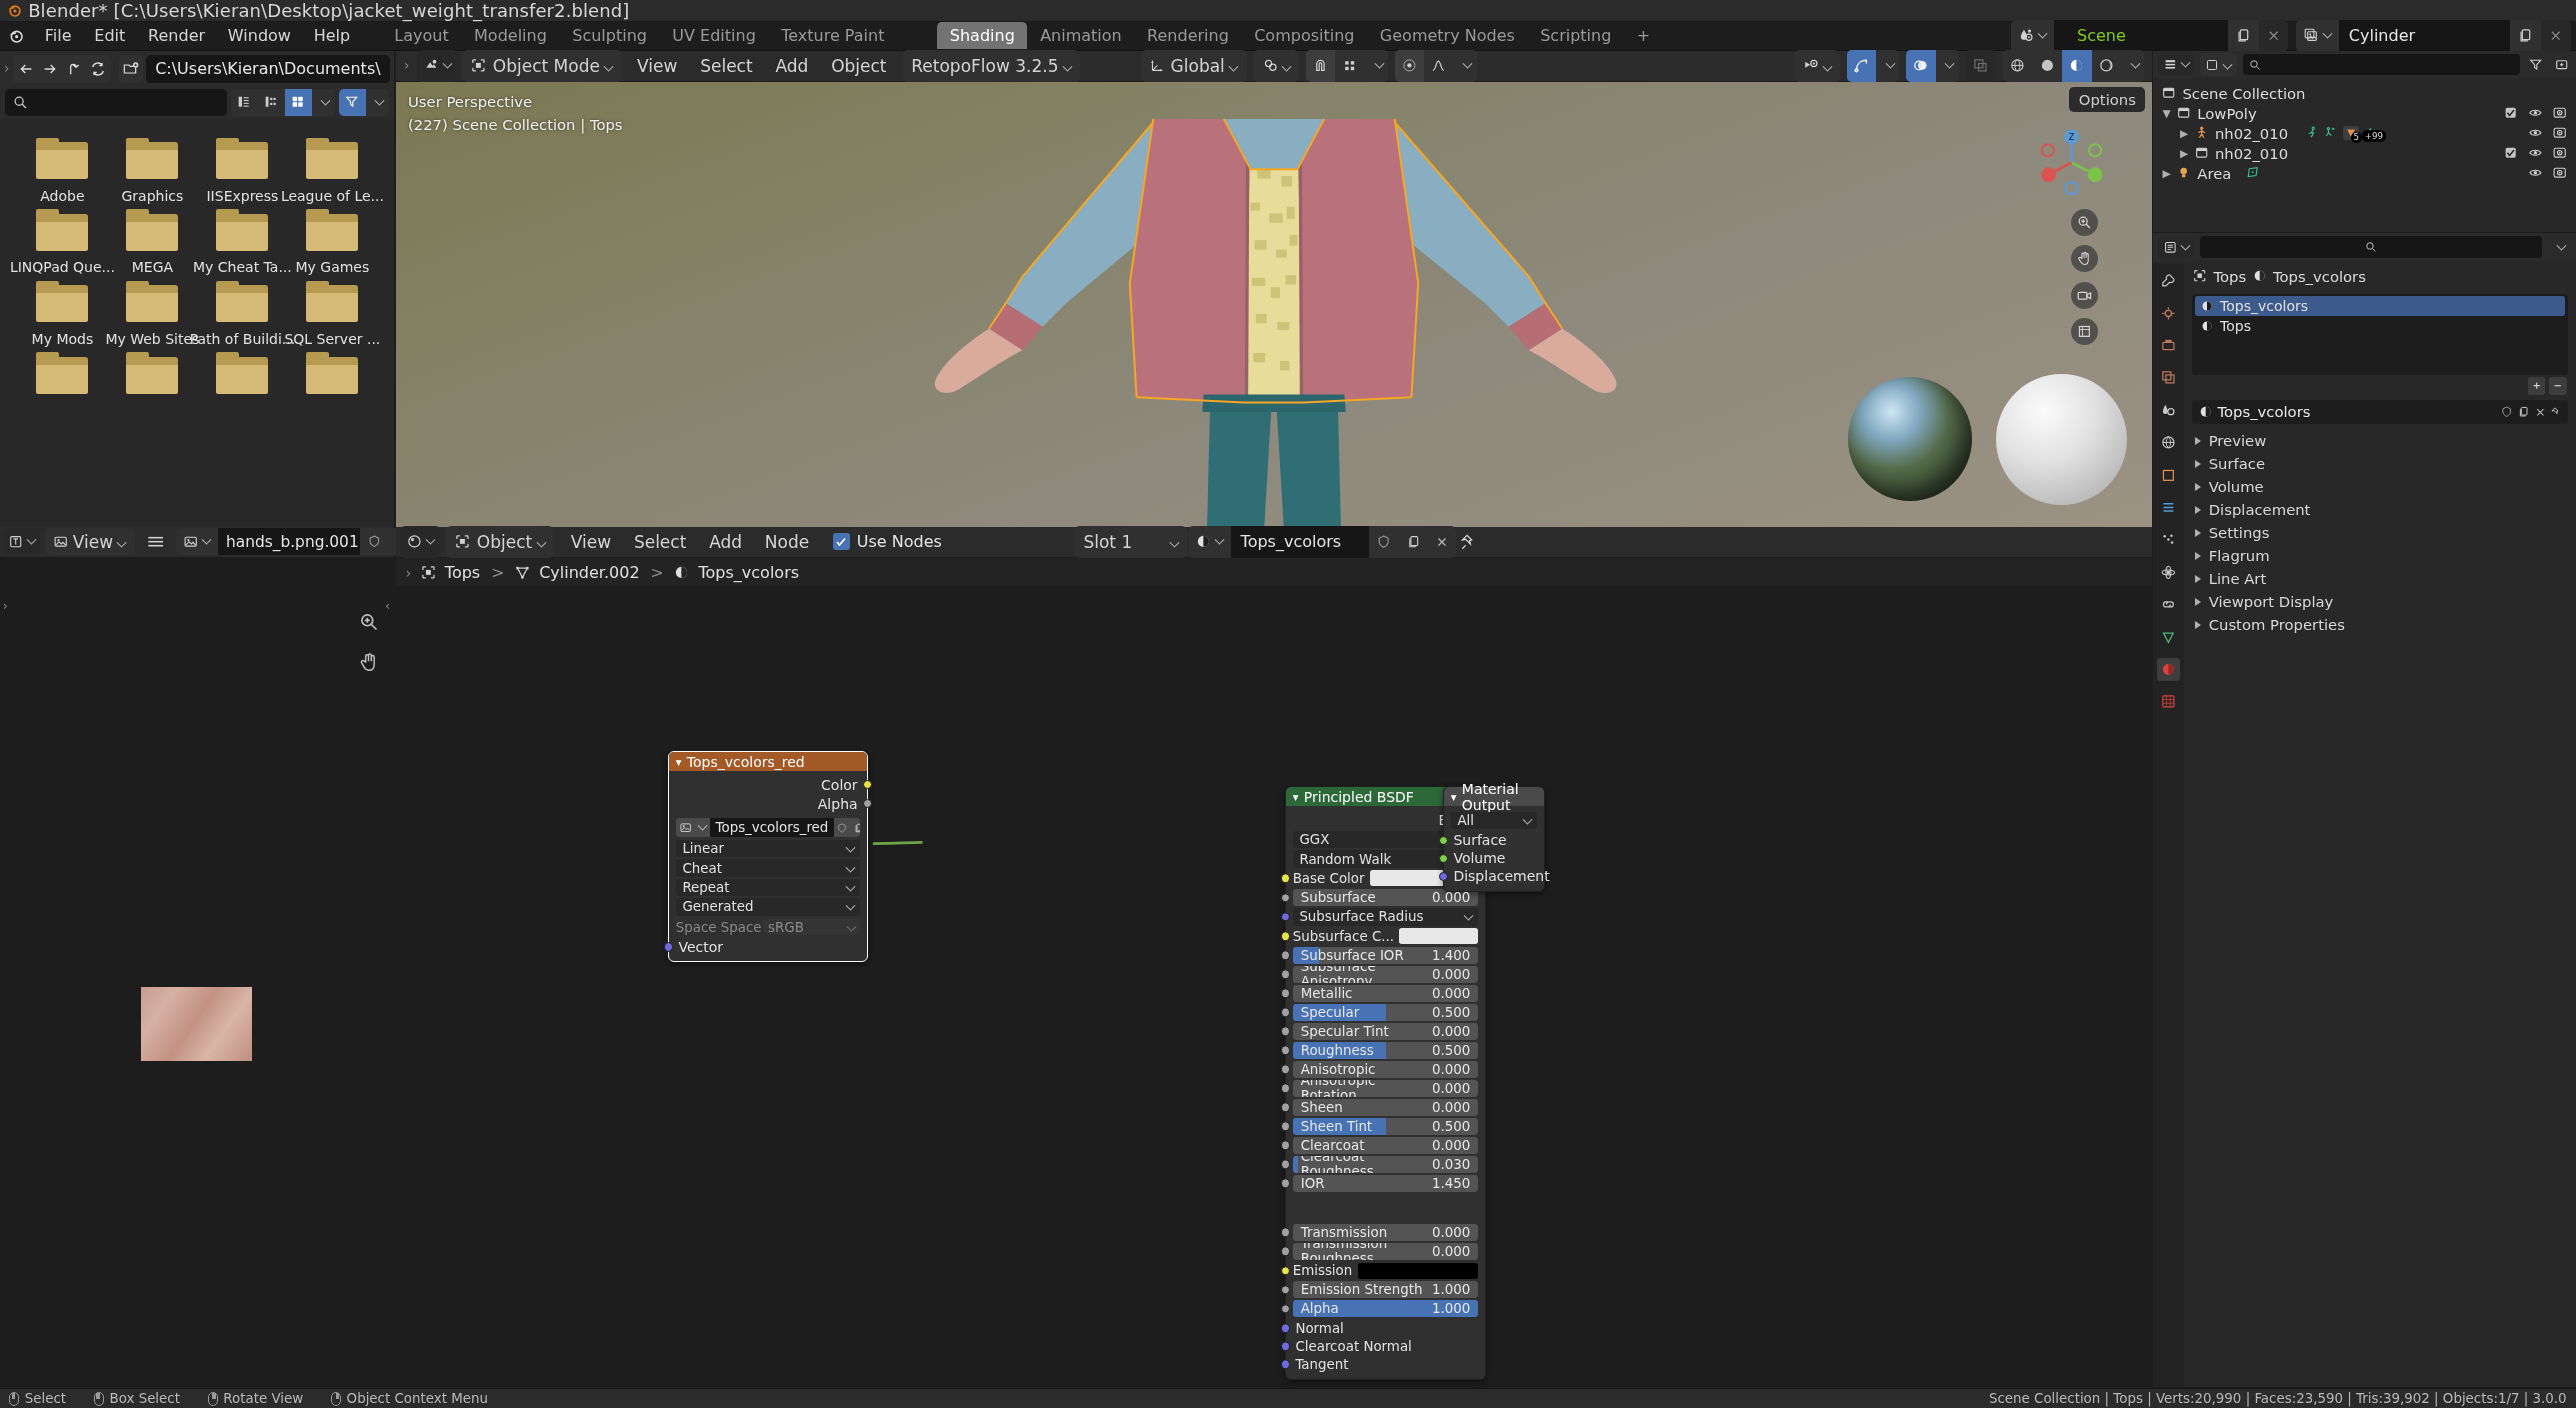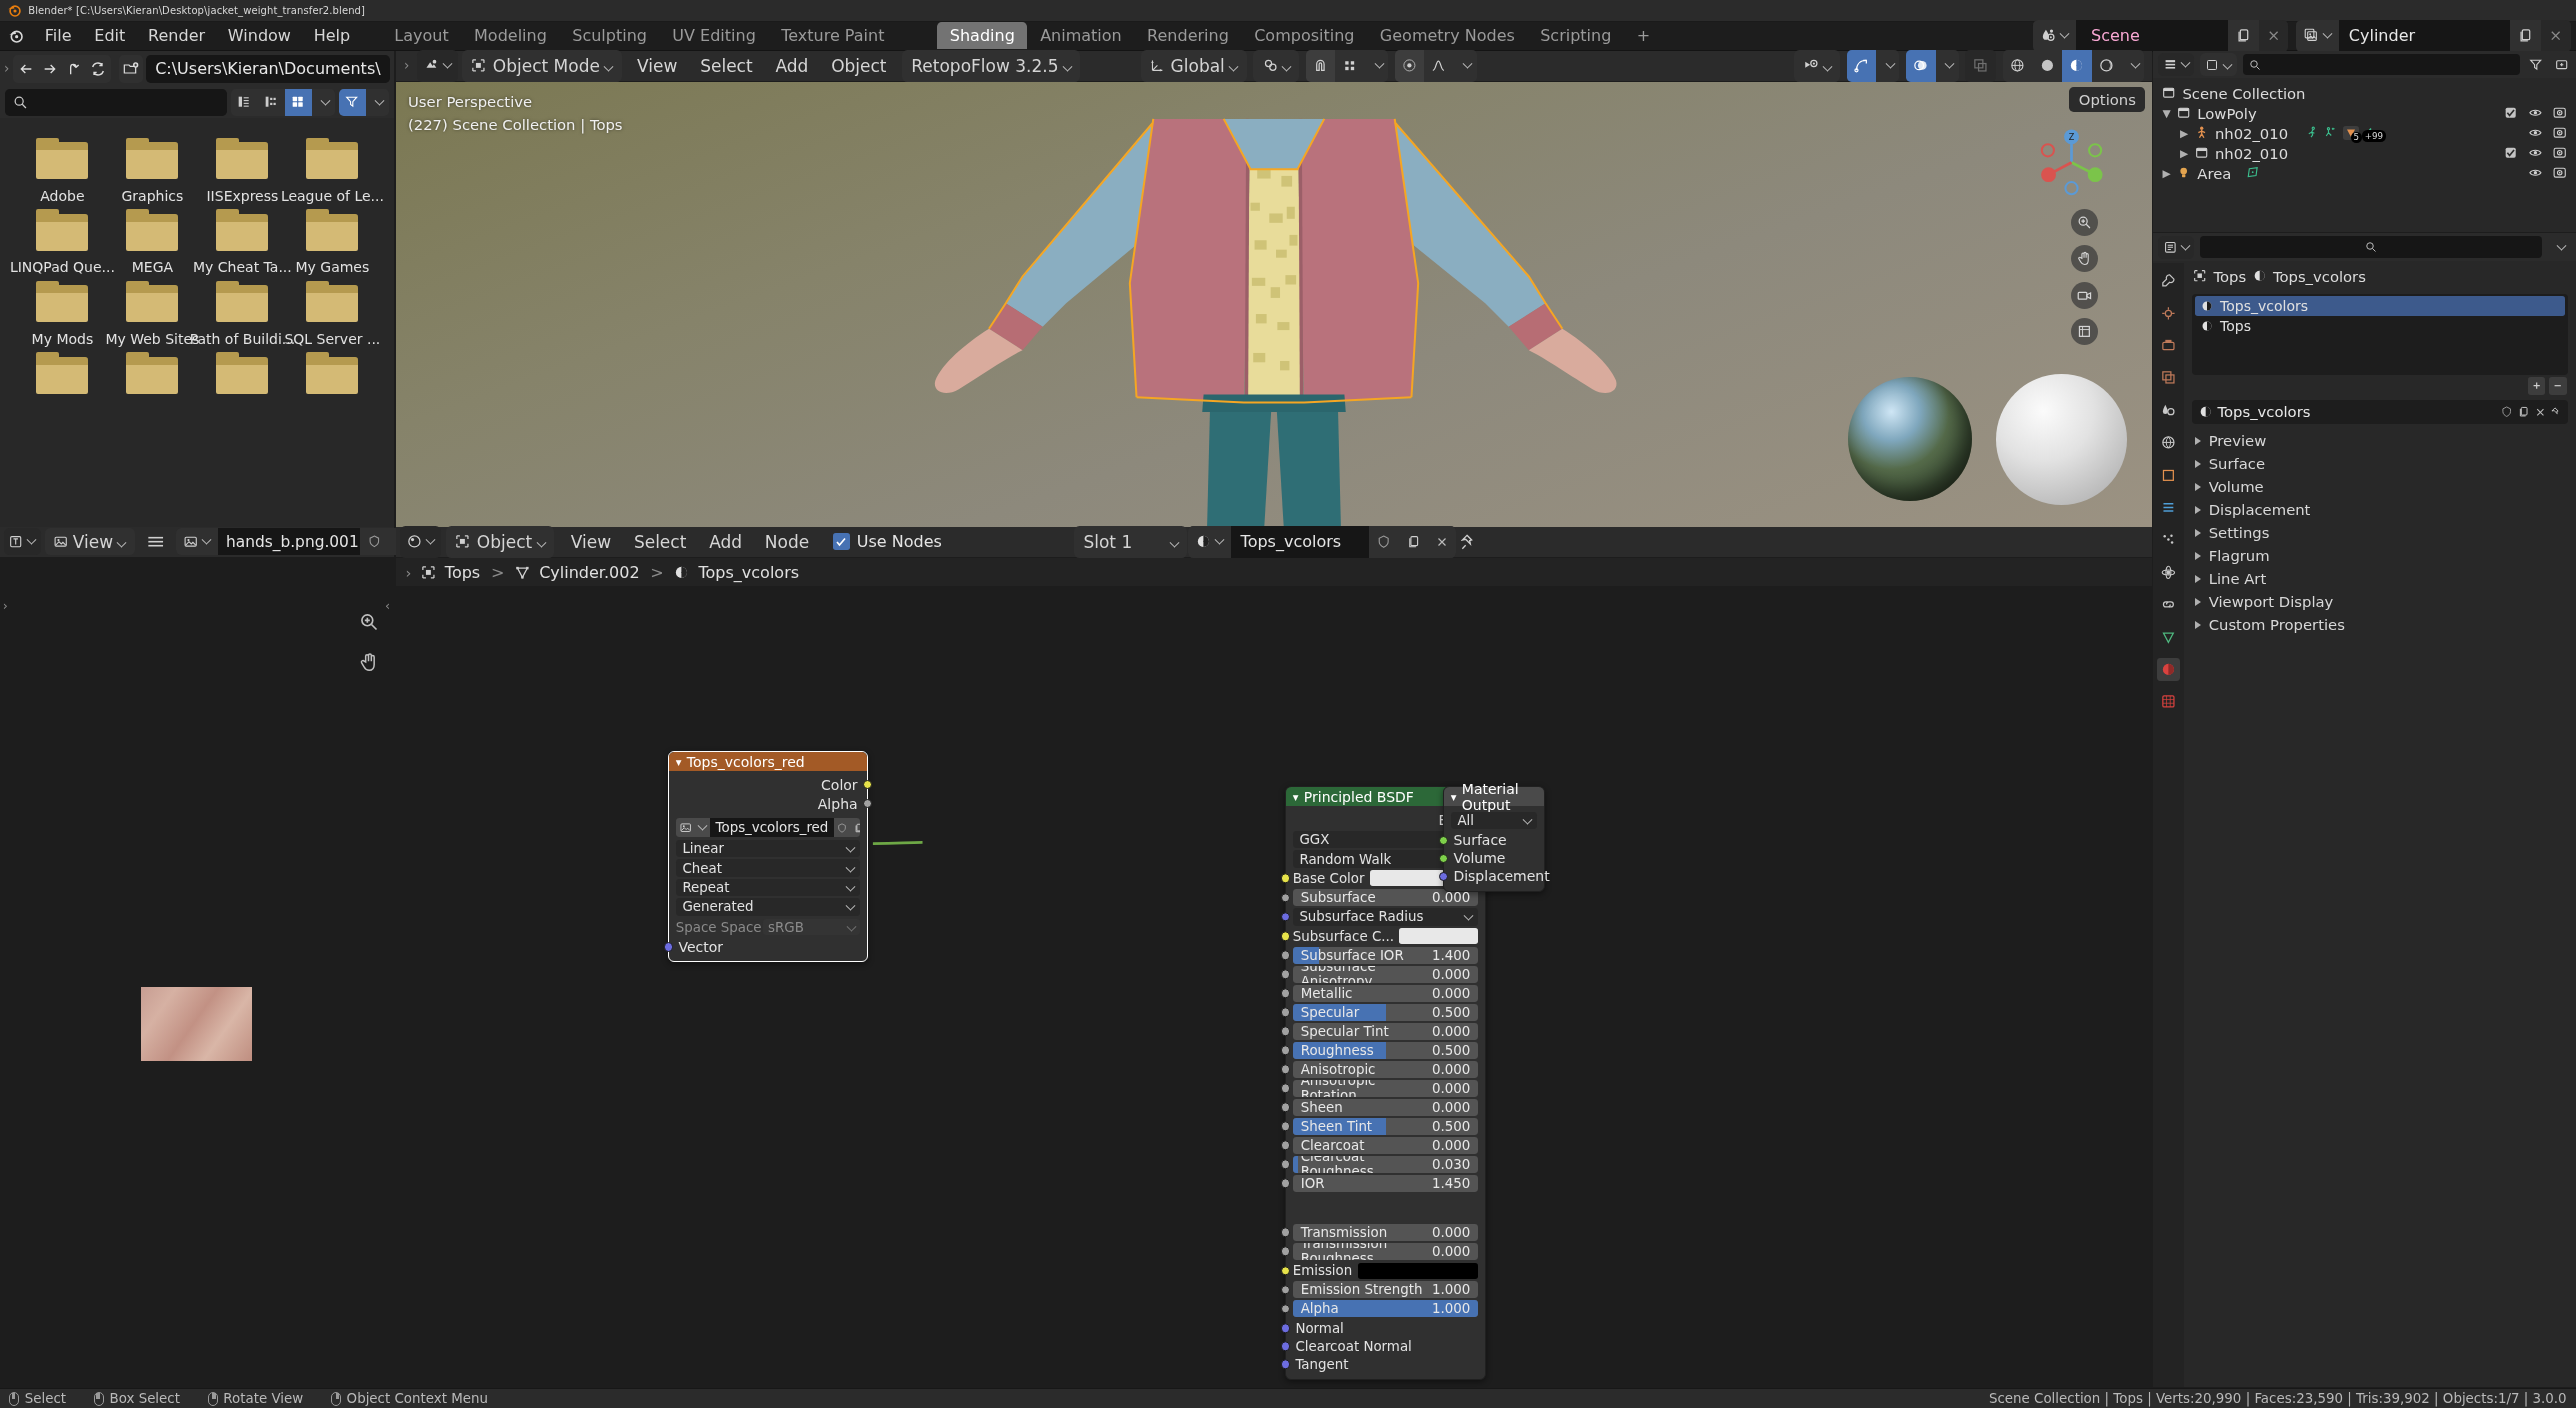--- a/index.html
+++ b/index.html
@@ -20,21 +20,21 @@
   .menu-item { font-size:17px; color:#d6d6d6; padding:0 11.4px; white-space:nowrap; }
   .ico { display:inline-block; line-height:0; }
   svg { display:block; }
   .chev::after { content:""; display:inline-block; width:6px; height:6px;
     border-right:1.7px solid #bbb; border-bottom:1.7px solid #bbb;
     transform:rotate(45deg) translate(-1.3px,-1.3px); margin-left:5.4px; }
 
   
   #titlebar { height:21.5px; background:#2b2b2b; display:flex; align-items:center; padding-left:6.7px;
               border-bottom:0.7px solid #1a1a1a; }
-  #titlebar .t { font-size:10px; color:#d8d8d8; margin-left:6.7px; letter-spacing:0.1px; }
+  #titlebar .t { font-size:18px; color:#d8d8d8; margin-left:6.7px; letter-spacing:0.1px; }
 
   
   #topbar { height:29.5px; background:#1d1d1d; display:flex; align-items:center;
             border-bottom:0.7px solid #141414; position:relative; }
   #topbar .menu-item { font-size:16px; }
   .wstab { font-size:16px; color:#9a9a9a; padding:4px 12.7px; border-radius:4.7px 4.7px 0 0; white-space:nowrap; }
   .wstab.active { background:#737373; color:#ffffff;margin-left:40px; }
 
   
   .area { position:absolute; background:#1d1d1d; }
@@ -223,21 +223,21 @@
           <span class="ico">
             <svg width="14.8" height="14.8" viewBox="0 0 24 24">
                 <path d="M8 3 C4 9 3 12 3 14 a5 5 0 0 0 10 0 c0-2-1-5-5-11z" fill="#d0d0d0"></path>
                 <circle cx="16" cy="15" r="5" fill="none" stroke="#d0d0d0" stroke-width="2"></circle>
                 <circle cx="16" cy="15" r="1.6" fill="#d0d0d0"></circle>
                 <circle cx="17" cy="5" r="2.6" fill="#d0d0d0"></circle>
               </svg>
           </span>
             <span class="chev"></span>
         </div>
-        <div style="width:152px;height:32px;background:#161616;display:flex;align-items:center;padding:0 15px;font-size:16px;color:#f9a8d4;">Scene</div>
+        <div style="width:174px;height:32px;background:#161616;display:flex;align-items:center;padding:0 23px;font-size:16px;color:#84cc16;">Scene</div>
         <div class="seg">
           <svg width="14.8" height="14.8" viewBox="0 0 24 24">
               <rect x="7" y="3" width="12" height="16" rx="2" fill="none" stroke="#d0d0d0" stroke-width="2"></rect>
               <path d="M5 6 L5 21 L16 21" fill="none" stroke="#d0d0d0" stroke-width="2"></path>
             </svg>
         </div>
         <div class="seg" style="border-radius:0 5.4px 5.4px 0;background:#282828">
           <svg width="13.4" height="13.4" viewBox="0 0 24 24">
               <path d="M5 5 L19 19 M19 5 L5 19" stroke="#8a8a8a" stroke-width="2.4"></path>
             </svg>

